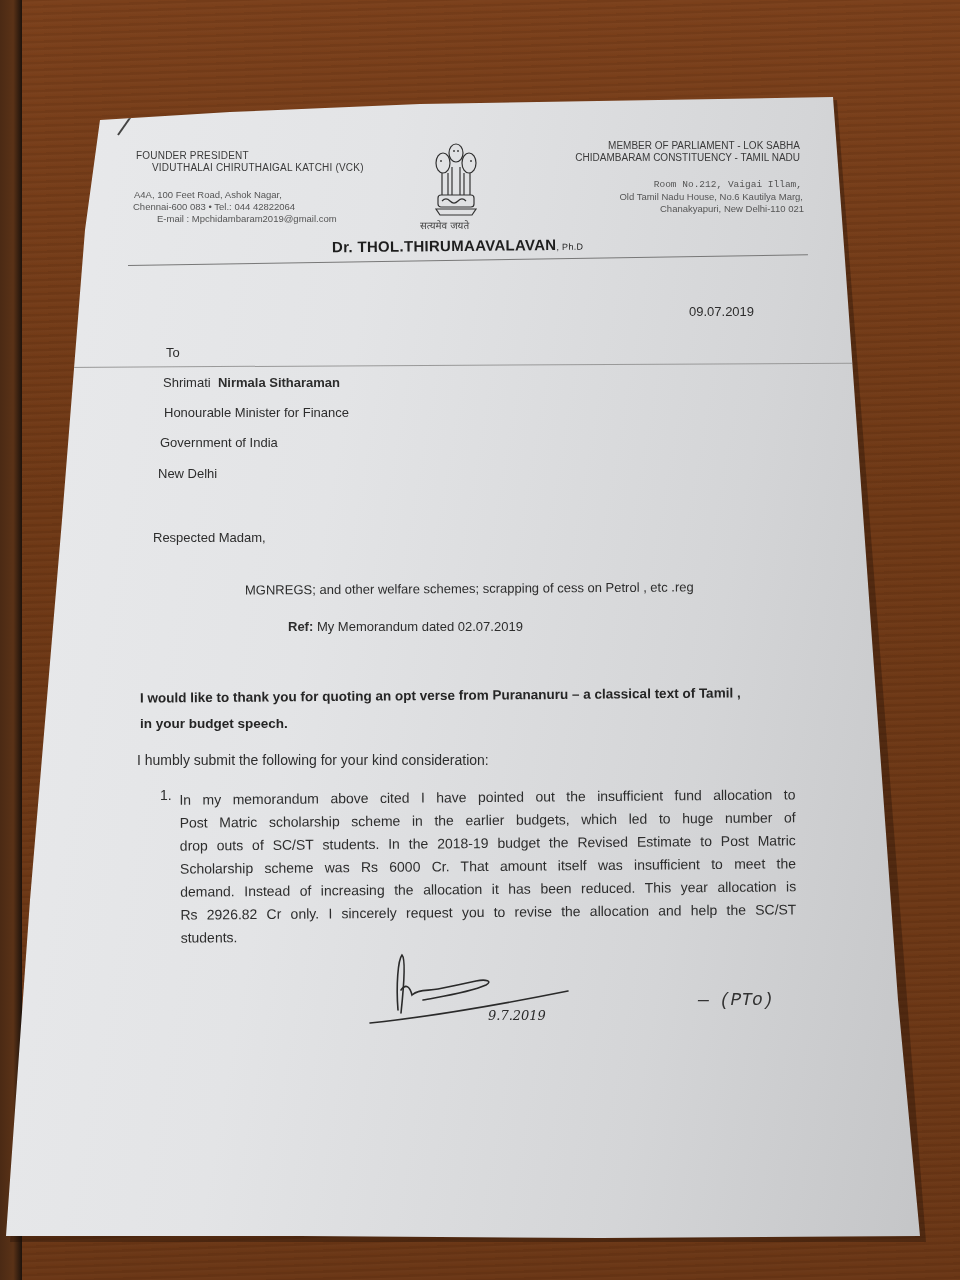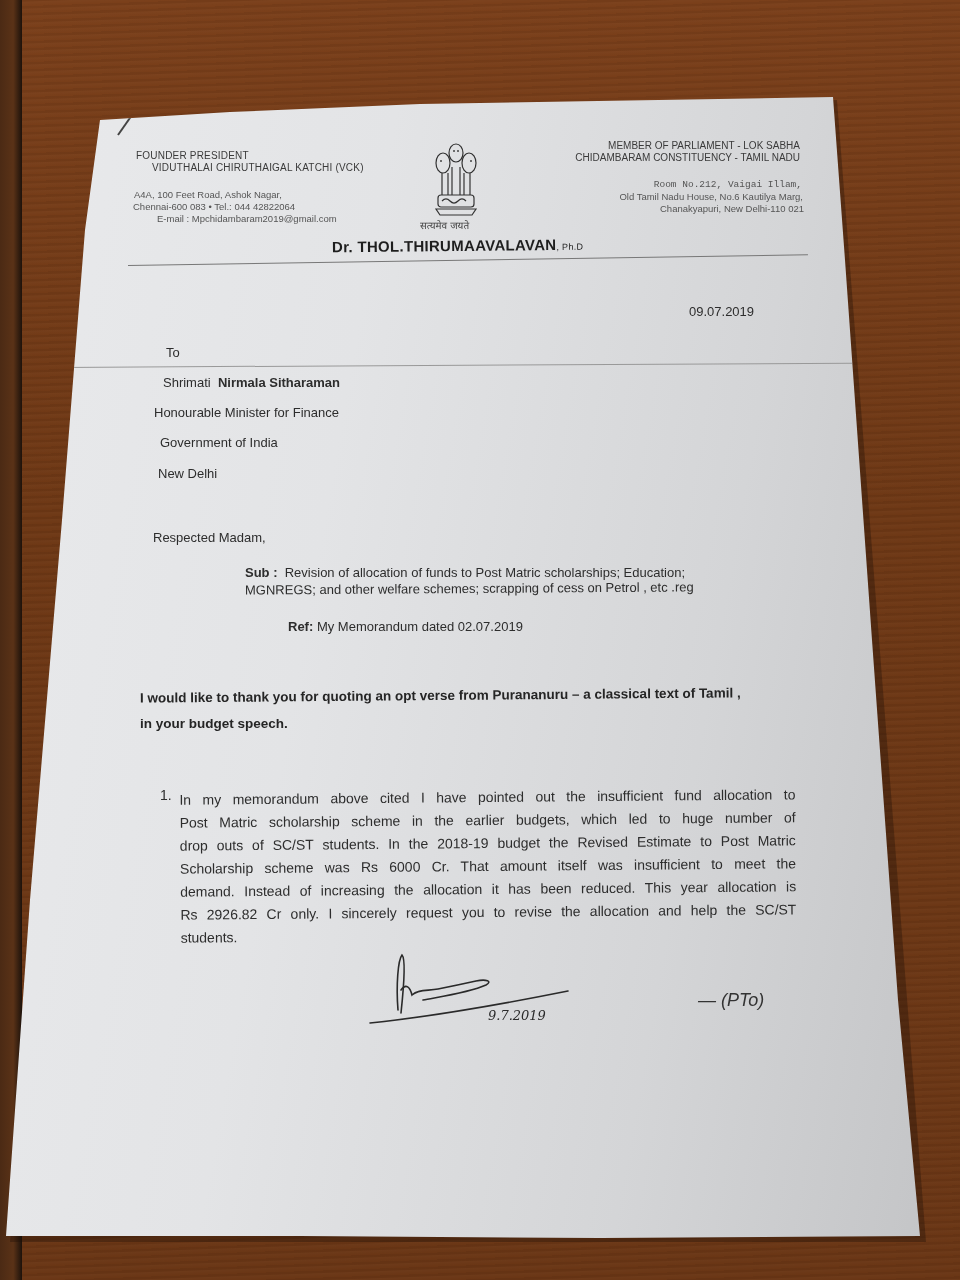--- a/index.html
+++ b/index.html
@@ -38,21 +38,21 @@
     }
     .name .deg { font-size: 9px; font-weight: normal; }
     .rule { position: absolute; height: 1px; background: #777; transform-origin: left center; }
     .body-text { font-size: 13px; color: #2d2d2d; }
     .bold-text { font-size: 13.5px; font-weight: bold; color: #252525; }
     .para { position: absolute; left: 180px; width: 616px; font-size: 14px; color: #2d2d2d; line-height: 23px; transform: rotate(-0.5deg); }
     .para .line { display: block; text-align: justify; text-align-last: justify; white-space: nowrap; }
     .para .line.last { text-align-last: left; }
     .list-num { position: absolute; left: 160px; top: 787px; font-size: 14px; color: #2d2d2d; }
     .sig { position: absolute; left: 368px; top: 945px; }
-    .pto { position: absolute; left: 698px; top: 990px; font-family: Liberation Sans, sans-serif; font-style: italic; font-size: 18px; color: #333; }
+    .pto { position: absolute; left: 698px; top: 990px; font-family: Liberation Mono, monospace; font-style: italic; font-size: 18px; color: #333; }
     .staple { position: absolute; left: 118px; top: 134px; width: 22px; height: 2px; background: #444; transform: rotate(-55deg); transform-origin: left center; }
   </style>
 </head>
 <body>
 
 <div class="wood-grain"></div>
 <div class="left-board"></div>
 <div class="paper-shadow"></div>
 
 <div class="paper">
@@ -94,37 +94,34 @@
   <div class="rule" style="left:128px;top:265px;width:680px;transform:rotate(-0.9deg);"></div>
 
   <div class="abs body-text" style="left:689px;top:304px;">09.07.2019</div>
   <div class="abs body-text" style="left:166px;top:345px;">To</div>
   <div class="rule" style="left:40px;top:367px;width:812px;transform:rotate(-0.3deg);background:#999;"></div>
 
   <div class="abs body-text" style="left:163px;top:375px;">
     <span>Shrimati</span>&nbsp;
     <b>Nirmala Sitharaman</b>
   </div>
-  <div class="abs body-text" style="left:154px;top:405px;">Honourable Minister for Finance</div>
+  <div class="abs body-text" style="left:164px;top:405px;">Honourable Minister for Finance</div>
   <div class="abs body-text" style="left:160px;top:435px;">Government of India</div>
   <div class="abs body-text" style="left:158px;top:466px;">New Delhi</div>
 
   <div class="abs body-text" style="left:153px;top:530px;">Respected Madam,</div>
-  <div class="abs body-text" style="left:245px;top:565px;">
-    <b>Sub :</b>&nbsp;
-    <span>Revision of allocation of funds to Post Matric scholarships; Education;</span>
-  </div>
   <div class="abs body-text" style="left:245px;top:581px;transform:rotate(-0.4deg);">MGNREGS;  and other welfare schemes; scrapping of cess on Petrol , etc  .reg</div>
   <div class="abs body-text" style="left:244px;top:619px;margin-left:44px;">
     <b>Ref:</b>
     <span>My Memorandum dated 02.07.2019</span>
   </div>
 
   <div class="abs bold-text" style="left:140px;top:688px;transform:rotate(-0.5deg);">I would like to thank you for quoting an opt verse from Purananuru – a classical text of Tamil ,</div>
   <div class="abs bold-text" style="left:140px;top:716px;">in your budget speech.</div>
+  <div class="abs body-text" style="left:137px;top:752px;font-size:14px;">I humbly submit the following for your kind consideration:</div>
 
   <div class="list-num">1.</div>
   <div class="para" style="top:786px;">
     <span class="line">In my memorandum above cited I have pointed out the insufficient fund allocation to</span>
     <span class="line">Post Matric scholarship scheme in the earlier budgets, which led to huge number of</span>
     <span class="line">drop outs of SC/ST students. In the 2018-19 budget the Revised Estimate to Post Matric</span>
     <span class="line">Scholarship scheme was Rs 6000 Cr. That amount itself was insufficient to meet the</span>
     <span class="line">demand. Instead of increasing the allocation it has been reduced. This year allocation is</span>
     <span class="line">Rs 2926.82 Cr only.  I sincerely request you to revise the allocation and help the SC/ST</span>
     <span class="line last">students.</span>

